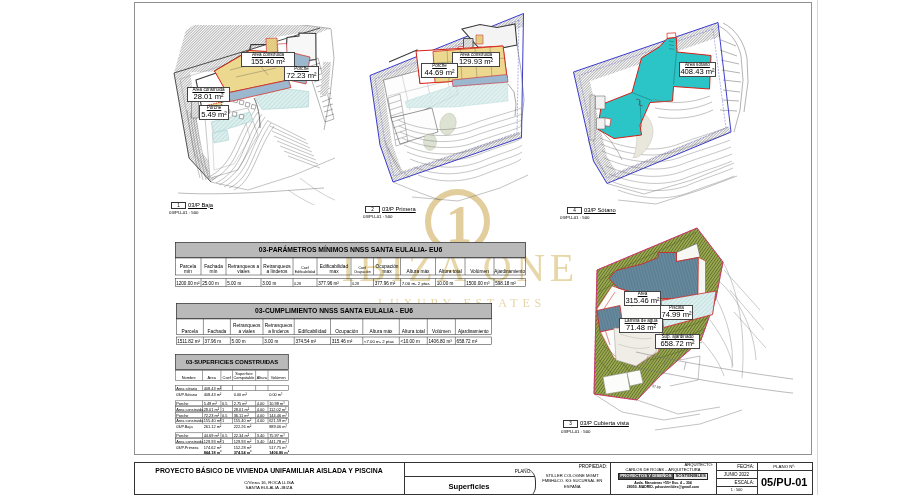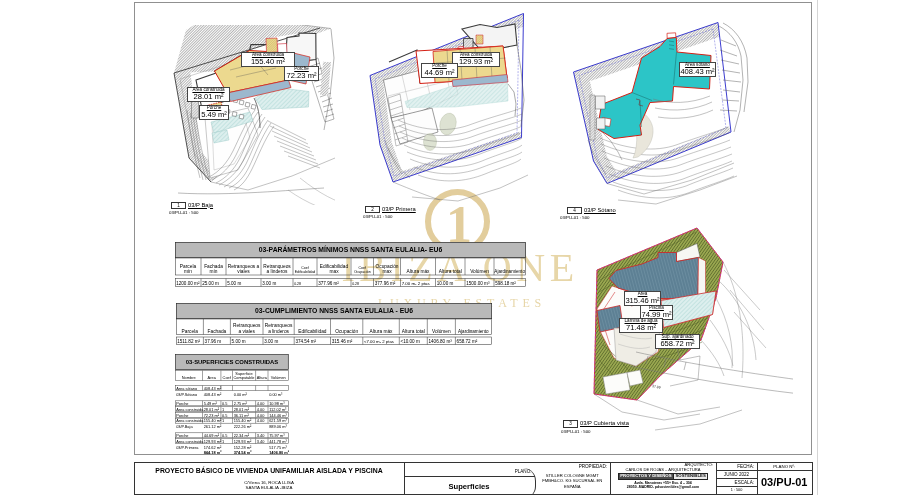--- a/index.html
+++ b/index.html
@@ -440,21 +440,21 @@
     <path d="M655,430 L700,424 L742,410"></path>
     <path d="M658,348 L676,344 L680,360 L700,356 L698,380 L670,386"></path>
   </g>
 </svg>
 
 <div class="lbl" style="left:624px;top:291px;width:35px;z-index:4;">
     <span class="s" style="text-decoration:underline;">Area</span>
     <span class="b">315.46 m²</span>
   </div>
 
-<div class="lbl" style="left:640px;top:305px;width:31px;z-index:4;">
+<div class="lbl" style="left:660px;top:305px;width:31px;z-index:4;">
     <span class="s" style="text-decoration:underline;">Piscina</span>
     <span class="b">74.99 m²</span>
   </div>
 
 <div class="lbl" style="left:619px;top:318px;width:42px;z-index:4;">
     <span class="s" style="text-decoration:underline;">Lámina de agua</span>
     <span class="b">71.48 m²</span>
   </div>
 
 <div class="lbl" style="left:655px;top:334px;width:43px;z-index:4;">
@@ -732,15 +732,15 @@
     <div style="font-size:4.6px;text-align:center;margin-top:1px;">JUNIO 2022</div>
     <div style="border-top:0.6px solid #333;margin-top:1px;"></div>
     <div style="font-size:4.6px;text-align:right;padding:1px 3px 0 0;">ESCALA:</div>
     <div style="border-top:0.6px solid #333;margin-top:1px;"></div>
     <div style="font-size:3.8px;text-align:center;margin-top:1px;">1 : 500</div>
   </div>
 
   <div class="abs" style="left:622.5px;top:0;width:54.5px;height:31px;">
     <div style="font-size:4.4px;text-align:center;padding-top:1.5px;">PLANO Nº:</div>
     <div style="border-top:0.6px solid #333;margin-top:1px;"></div>
-    <div style="font-size:11px;font-weight:bold;text-align:center;margin-top:5px;">03/PU-01</div>
+    <div style="font-size:11px;font-weight:bold;text-align:center;margin-top:5px;">05/PU-01</div>
   </div>
 </div>
 
 </body></html>

